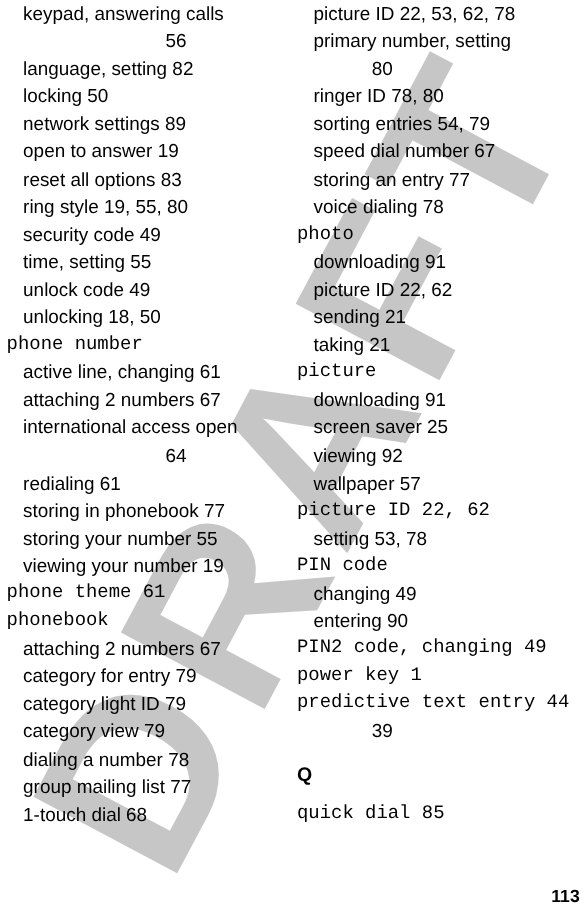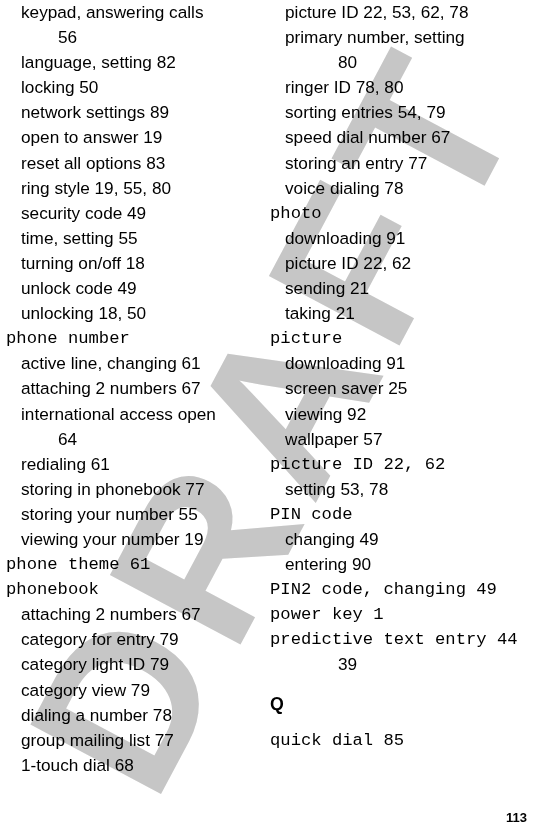--- a/index.html
+++ b/index.html
@@ -64,40 +64,40 @@
     font-size: 17.2px;
     line-height: 25.1px;
     color: #000000;
     white-space: nowrap;
   }
   
   .entry.lvl0 { padding-left: 2px; font-family: Liberation Mono, monospace; }
   
   .entry.lvl1 { padding-left: 17px; }
   
-  .entry.cont { padding-left: 54px; }
+  .entry.cont { padding-left: 54px; text-align: center; }
   .entry.cont-r { padding-left: 70px; }
 
   .section-head {
     font-size: 17.8px;
     font-weight: bold;
     line-height: 25.1px;
     color: #000000;
     padding-left: 2px;
     margin-top: 14px;
     margin-bottom: 11px;
   }
 
   
   #folio {
     position: absolute;
     right: 6px;
     bottom: 12px;
     font-family: "Liberation Sans", sans-serif;
-    font-size: 13px;
+    font-size: 16px;
     font-weight: bold;
     color: #000000;
     z-index: 3;
   }
 </style>
 </head>
 <body>
 
 <div id="page">
 
@@ -110,21 +110,20 @@
         <div class="entry lvl1">keypad, answering calls</div>
         <div class="entry cont">56</div>
         <div class="entry lvl1">language, setting  82</div>
         <div class="entry lvl1">locking  50</div>
         <div class="entry lvl1">network settings  89</div>
         <div class="entry lvl1">open to answer  19</div>
         <div class="entry lvl1">reset all options  83</div>
         <div class="entry lvl1">ring style  19, 55, 80</div>
         <div class="entry lvl1">security code  49</div>
         <div class="entry lvl1">time, setting  55</div>
-        <div class="entry lvl1">turning on/off  18</div>
         <div class="entry lvl1">unlock code  49</div>
         <div class="entry lvl1">unlocking  18, 50</div>
         <div class="entry lvl0">phone number</div>
         <div class="entry lvl1">active line, changing  61</div>
         <div class="entry lvl1">attaching 2 numbers  67</div>
         <div class="entry lvl1">international access open</div>
         <div class="entry cont">64</div>
         <div class="entry lvl1">redialing  61</div>
         <div class="entry lvl1">storing in phonebook  77</div>
         <div class="entry lvl1">storing your number  55</div>

